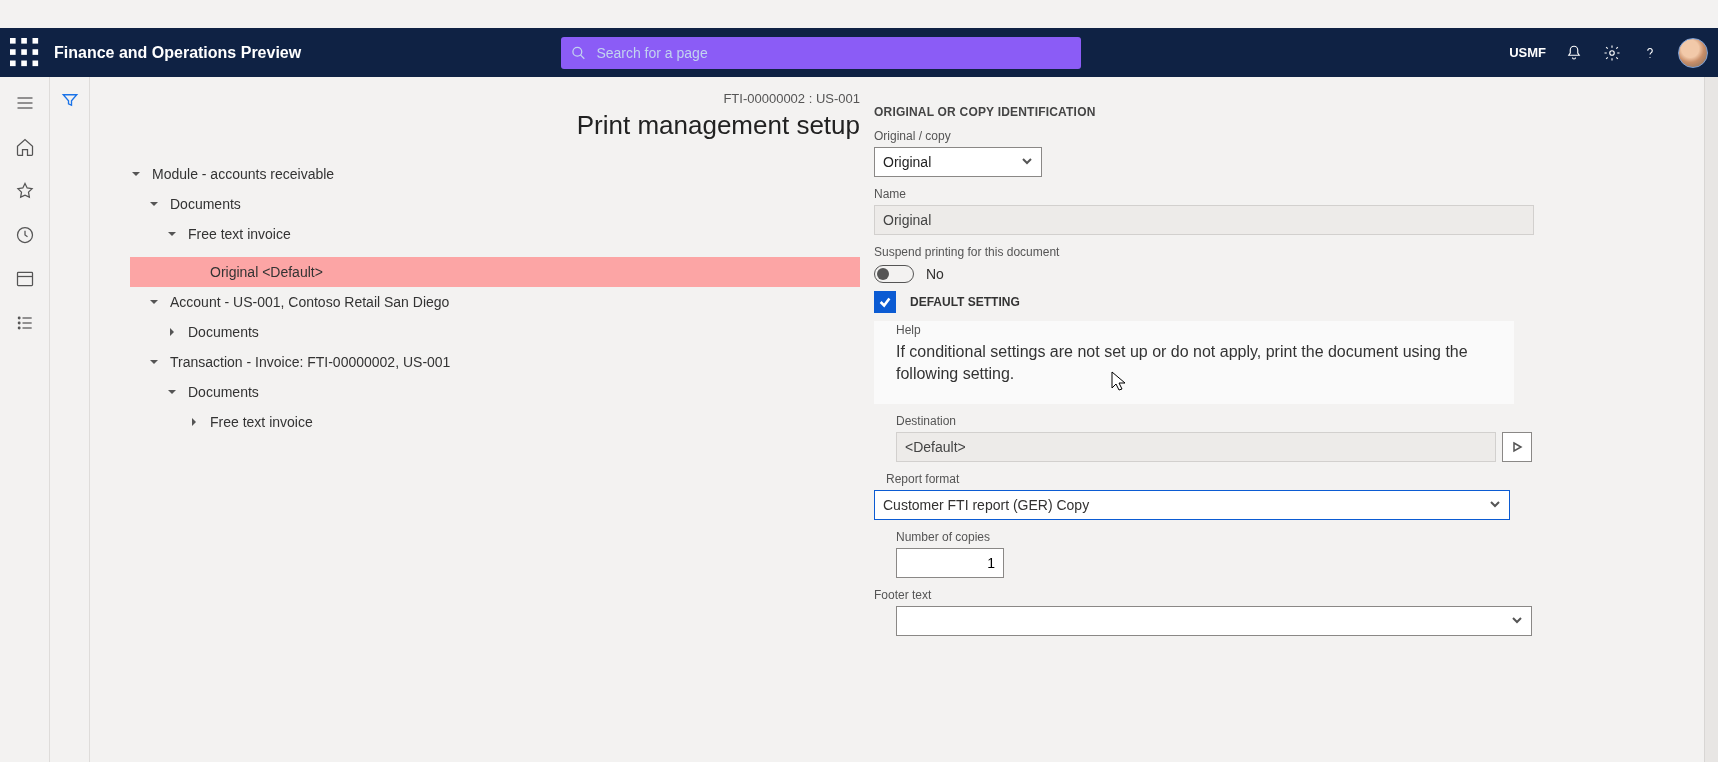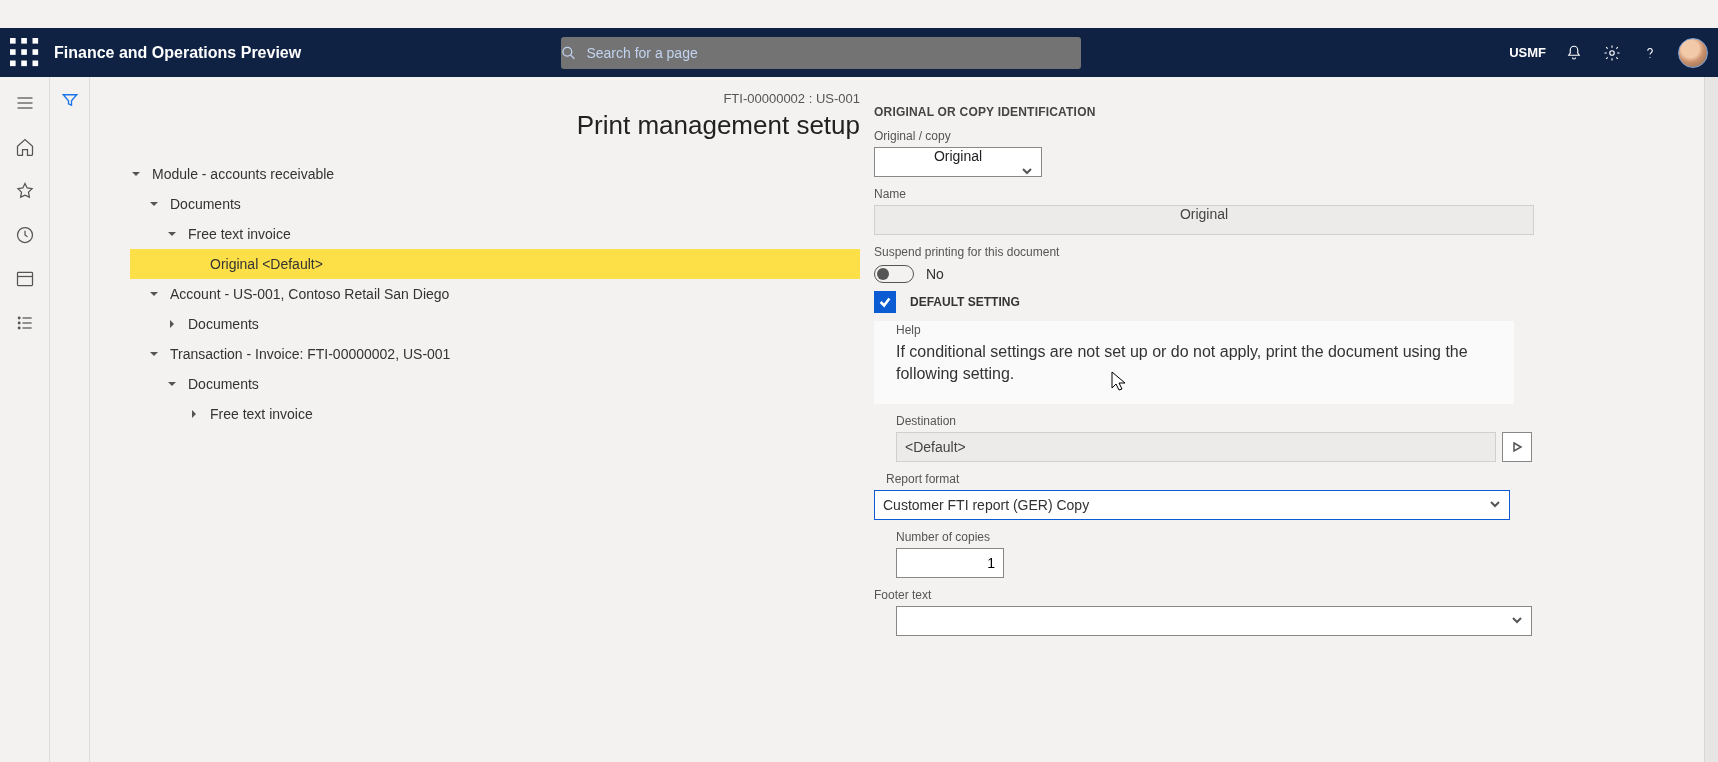--- a/index.html
+++ b/index.html
@@ -40,25 +40,25 @@
   font-weight: 600;
   color: #fff;
 }
 .search-wrap {
   flex: 0 0 auto;
   margin-left: 260px;
 }
 .search-box {
   width: 520px;
   height: 32px;
-  background: #737373;
+  background: #8b5cf6;
   border-radius: 3px;
   display: flex;
   align-items: center;
-  padding: 0 0;
+  padding: 0 10px;
   color: #c2d3ef;
 }
 .search-box svg { width: 16px; height: 16px; fill: #c2d3ef; margin-right: 10px; }
 .search-box input {
   background: transparent;
   border: none;
   outline: none;
   color: #fff;
   font-size: 14px;
   width: 100%;
@@ -147,21 +147,22 @@
   margin-bottom: 18px;
 }
 .tree { font-size: 14px; }
 .tree-row {
   display: flex;
   align-items: center;
   height: 30px;
   cursor: pointer;
 }
 .tree-row.selected {
-  background: #fde047;
+  background: #fca5a5;
+  margin-top: 8px;
 }
 .tree-caret {
   width: 12px;
   height: 12px;
   margin-right: 10px;
   display: inline-flex;
   align-items: center;
   justify-content: center;
 }
 .tree-caret svg { width: 10px; height: 10px; fill: #555; }
@@ -190,21 +191,20 @@
 }
 .select-box, .text-input, .readonly-box {
   height: 30px;
   border: 1px solid #8a8886;
   background: #fff;
   display: flex;
   align-items: center;
   padding: 0 8px;
   font-size: 14px;
   color: #222;
-  flex-direction: column;
 }
 .select-box { width: 168px; position: relative; cursor: pointer; }
 .select-box .chev { margin-left: auto; }
 .select-box .chev svg { width: 12px; height: 12px; stroke: #555; fill: none; stroke-width: 2; }
 .readonly-box {
   width: 660px;
   background: #edebe9;
   border: 1px solid #d2d0ce;
   color: #444;
 }

